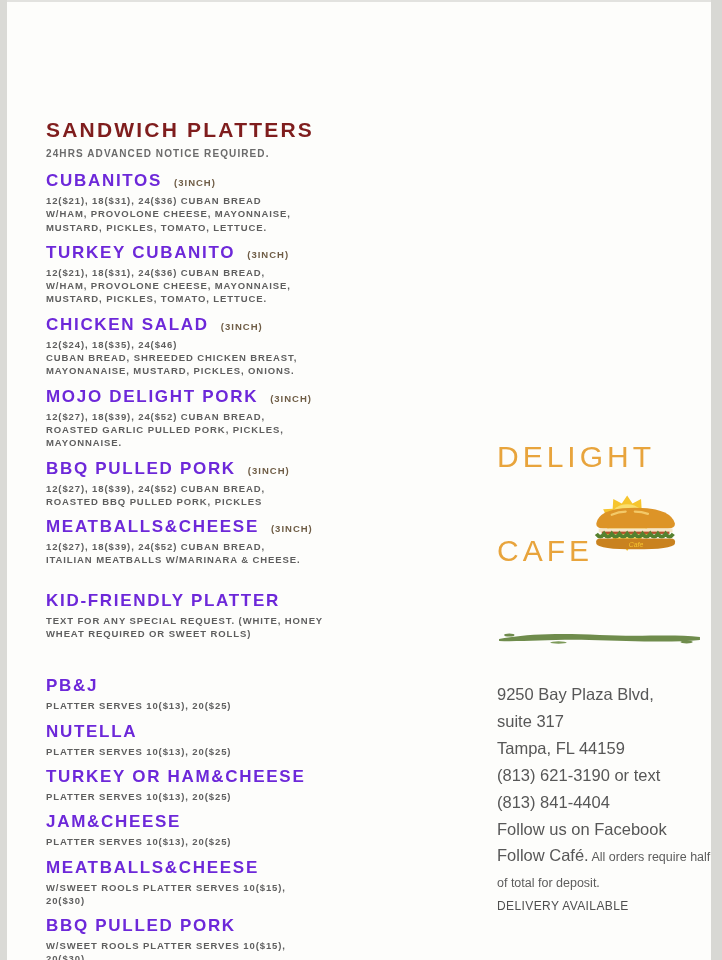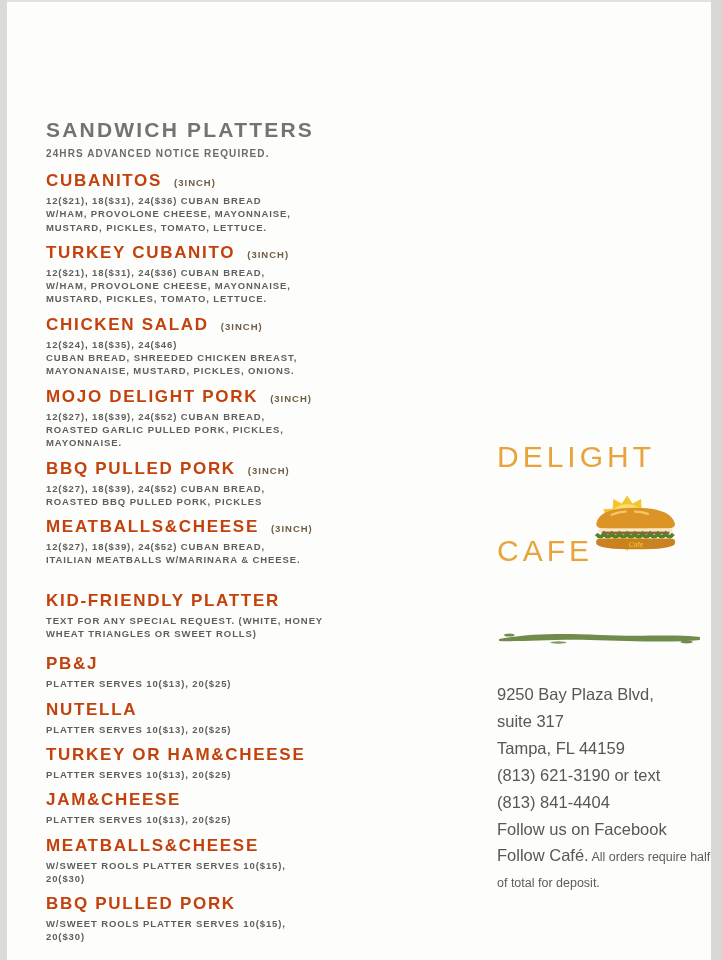--- a/index.html
+++ b/index.html
@@ -14,32 +14,32 @@
 
   
   .edge-top   { position:absolute; top:0; left:0; width:100%; height:2px; background:#e2e2df; }
   .edge-left  { position:absolute; top:0; left:0; width:7px;  height:100%; background:#dadad6; }
   .edge-right { position:absolute; top:0; right:0; width:11px; height:100%; background:#d8d8d4; }
 
   
   .left-col { position:absolute; left:46px; top:118px; width:302px; }
 
   .menu-title {
-    font-size:21px; font-weight:700; color:#737373;
+    font-size:21px; font-weight:700; color:#7f1d1d;
     letter-spacing:2.2px;
   }
   .menu-notice {
     font-size:10px; font-weight:700; color:#6b6b6b;
     letter-spacing:1.1px; margin:6px 0 12px 0;
   }
   .item { margin-bottom:9px; }
   .item--gap-lg { margin-top:24px; }
-  .item--gap-md { margin-top:14px; }
+  .item--gap-md { margin-top:36px; }
   .item-name {
-    font-size:17px; font-weight:700; color:#c2410c;
+    font-size:17px; font-weight:700; color:#6d28d9;
     letter-spacing:1.7px;
   }
   .item-suffix {
     font-size:9.5px; font-weight:700; color:#6e5c45;
     letter-spacing:1px; margin-left:12px;
   }
   .item-desc {
     font-size:9.5px; font-weight:700; color:#5e5e5e;
     letter-spacing:0.9px; line-height:1.4; margin-top:3px;
     white-space:pre-line;
@@ -115,21 +115,21 @@
 
     <div class="item">
       <div><span class="item-name">MEATBALLS&amp;CHEESE</span><span class="item-suffix">(3INCH)</span></div>
       <div class="item-desc">12($27), 18($39), 24($52) CUBAN BREAD,
 ITAILIAN MEATBALLS W/MARINARA &amp; CHEESE.</div>
     </div>
 
     <div class="item item--gap-lg">
       <div><span class="item-name">KID-FRIENDLY PLATTER</span><span class="item-suffix"></span></div>
       <div class="item-desc">TEXT FOR ANY SPECIAL REQUEST. (WHITE, HONEY
-WHEAT TRIANGLES OR SWEET ROLLS)</div>
+WHEAT REQUIRED OR SWEET ROLLS)</div>
     </div>
 
     <div class="item item--gap-md">
       <div><span class="item-name">PB&amp;J</span></div>
       <div class="item-desc">PLATTER SERVES 10($13), 20($25)</div>
     </div>
 
     <div class="item">
       <div><span class="item-name">NUTELLA</span></div>
       <div class="item-desc">PLATTER SERVES 10($13), 20($25)</div>
@@ -187,15 +187,16 @@
     </svg>
 
     <div class="contact">
       <div class="contact-line">9250 Bay Plaza Blvd,</div>
       <div class="contact-line">suite 317</div>
       <div class="contact-line">Tampa, FL 44159</div>
       <div class="contact-line">(813) 621-3190 or text</div>
       <div class="contact-line">(813) 841-4404</div>
       <div class="contact-line">Follow us on Facebook</div>
       <div class="contact-mixed"><span>Follow Café.</span><span class="contact-small"> All orders require half of total for deposit.</span></div>
+      <div class="contact-delivery">DELIVERY AVAILABLE</div>
     </div>
   </div>
 </div>
 
 </body></html>

